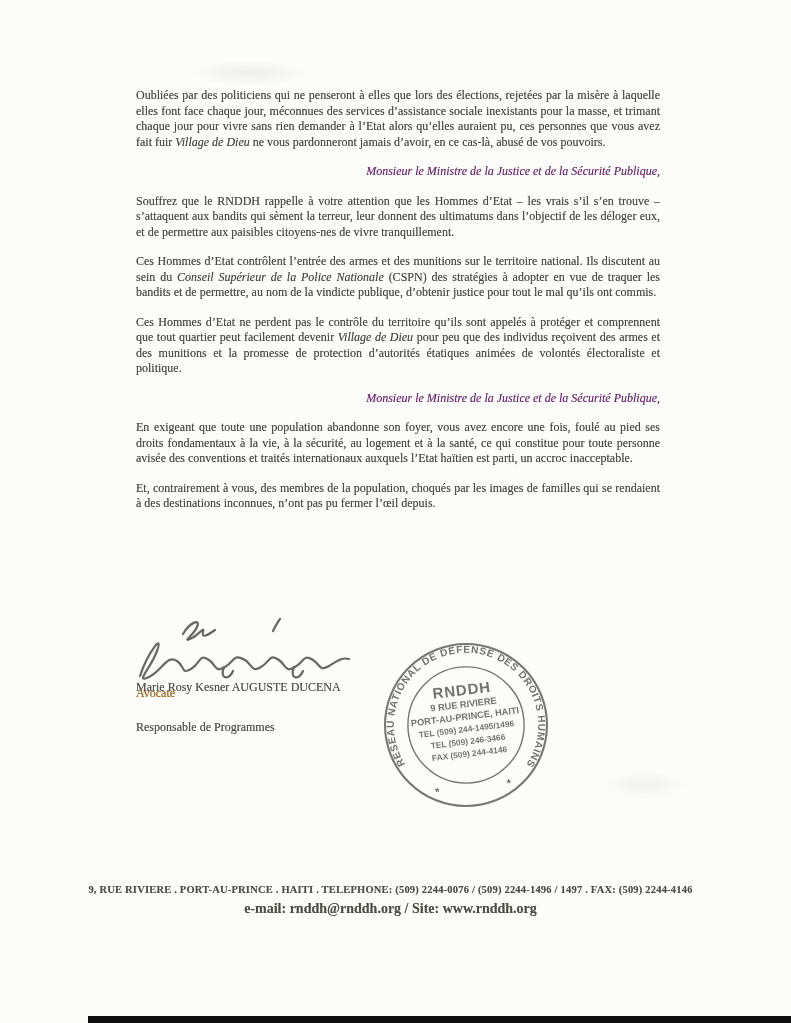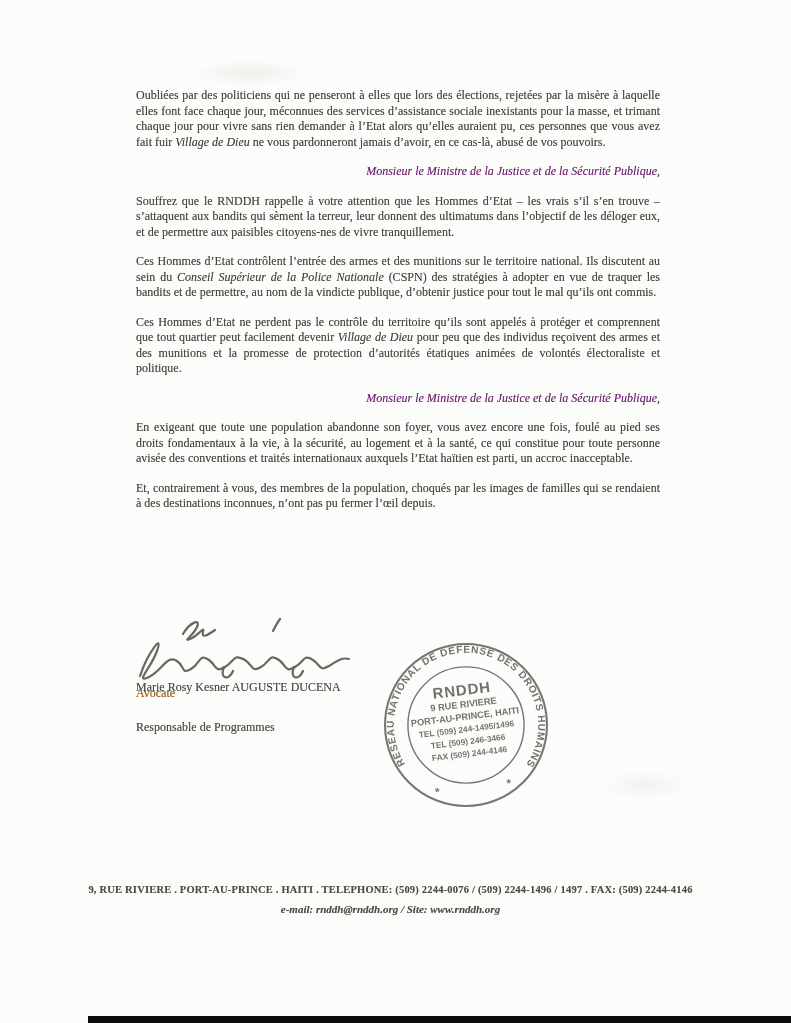--- a/index.html
+++ b/index.html
@@ -55,21 +55,21 @@
   .stamp text { font-family:"Liberation Sans", sans-serif; fill:#55534e; font-weight:bold; }
 
   .footer {
     position:absolute; left:0; top:880px; width:781px;
     text-align:center;
     font-weight:bold;
     color:#4e4c45;
     text-shadow:0 0 0.5px rgba(62,60,54,0.4);
   }
   .footer .f1 { font-size:10.5px; line-height:19px; letter-spacing:0.2px; }
-  .footer .f2 { font-size:11px; line-height:20px;font-style:italic; }
+  .footer .f2 { font-size:14px; line-height:20px; }
 
   .scan-bar {
     position:absolute; left:88px; right:0; bottom:0; height:7px;
     background:#0d0d0d;
   }
 </style>
 </head>
 <body>
 
 <div class="page">

